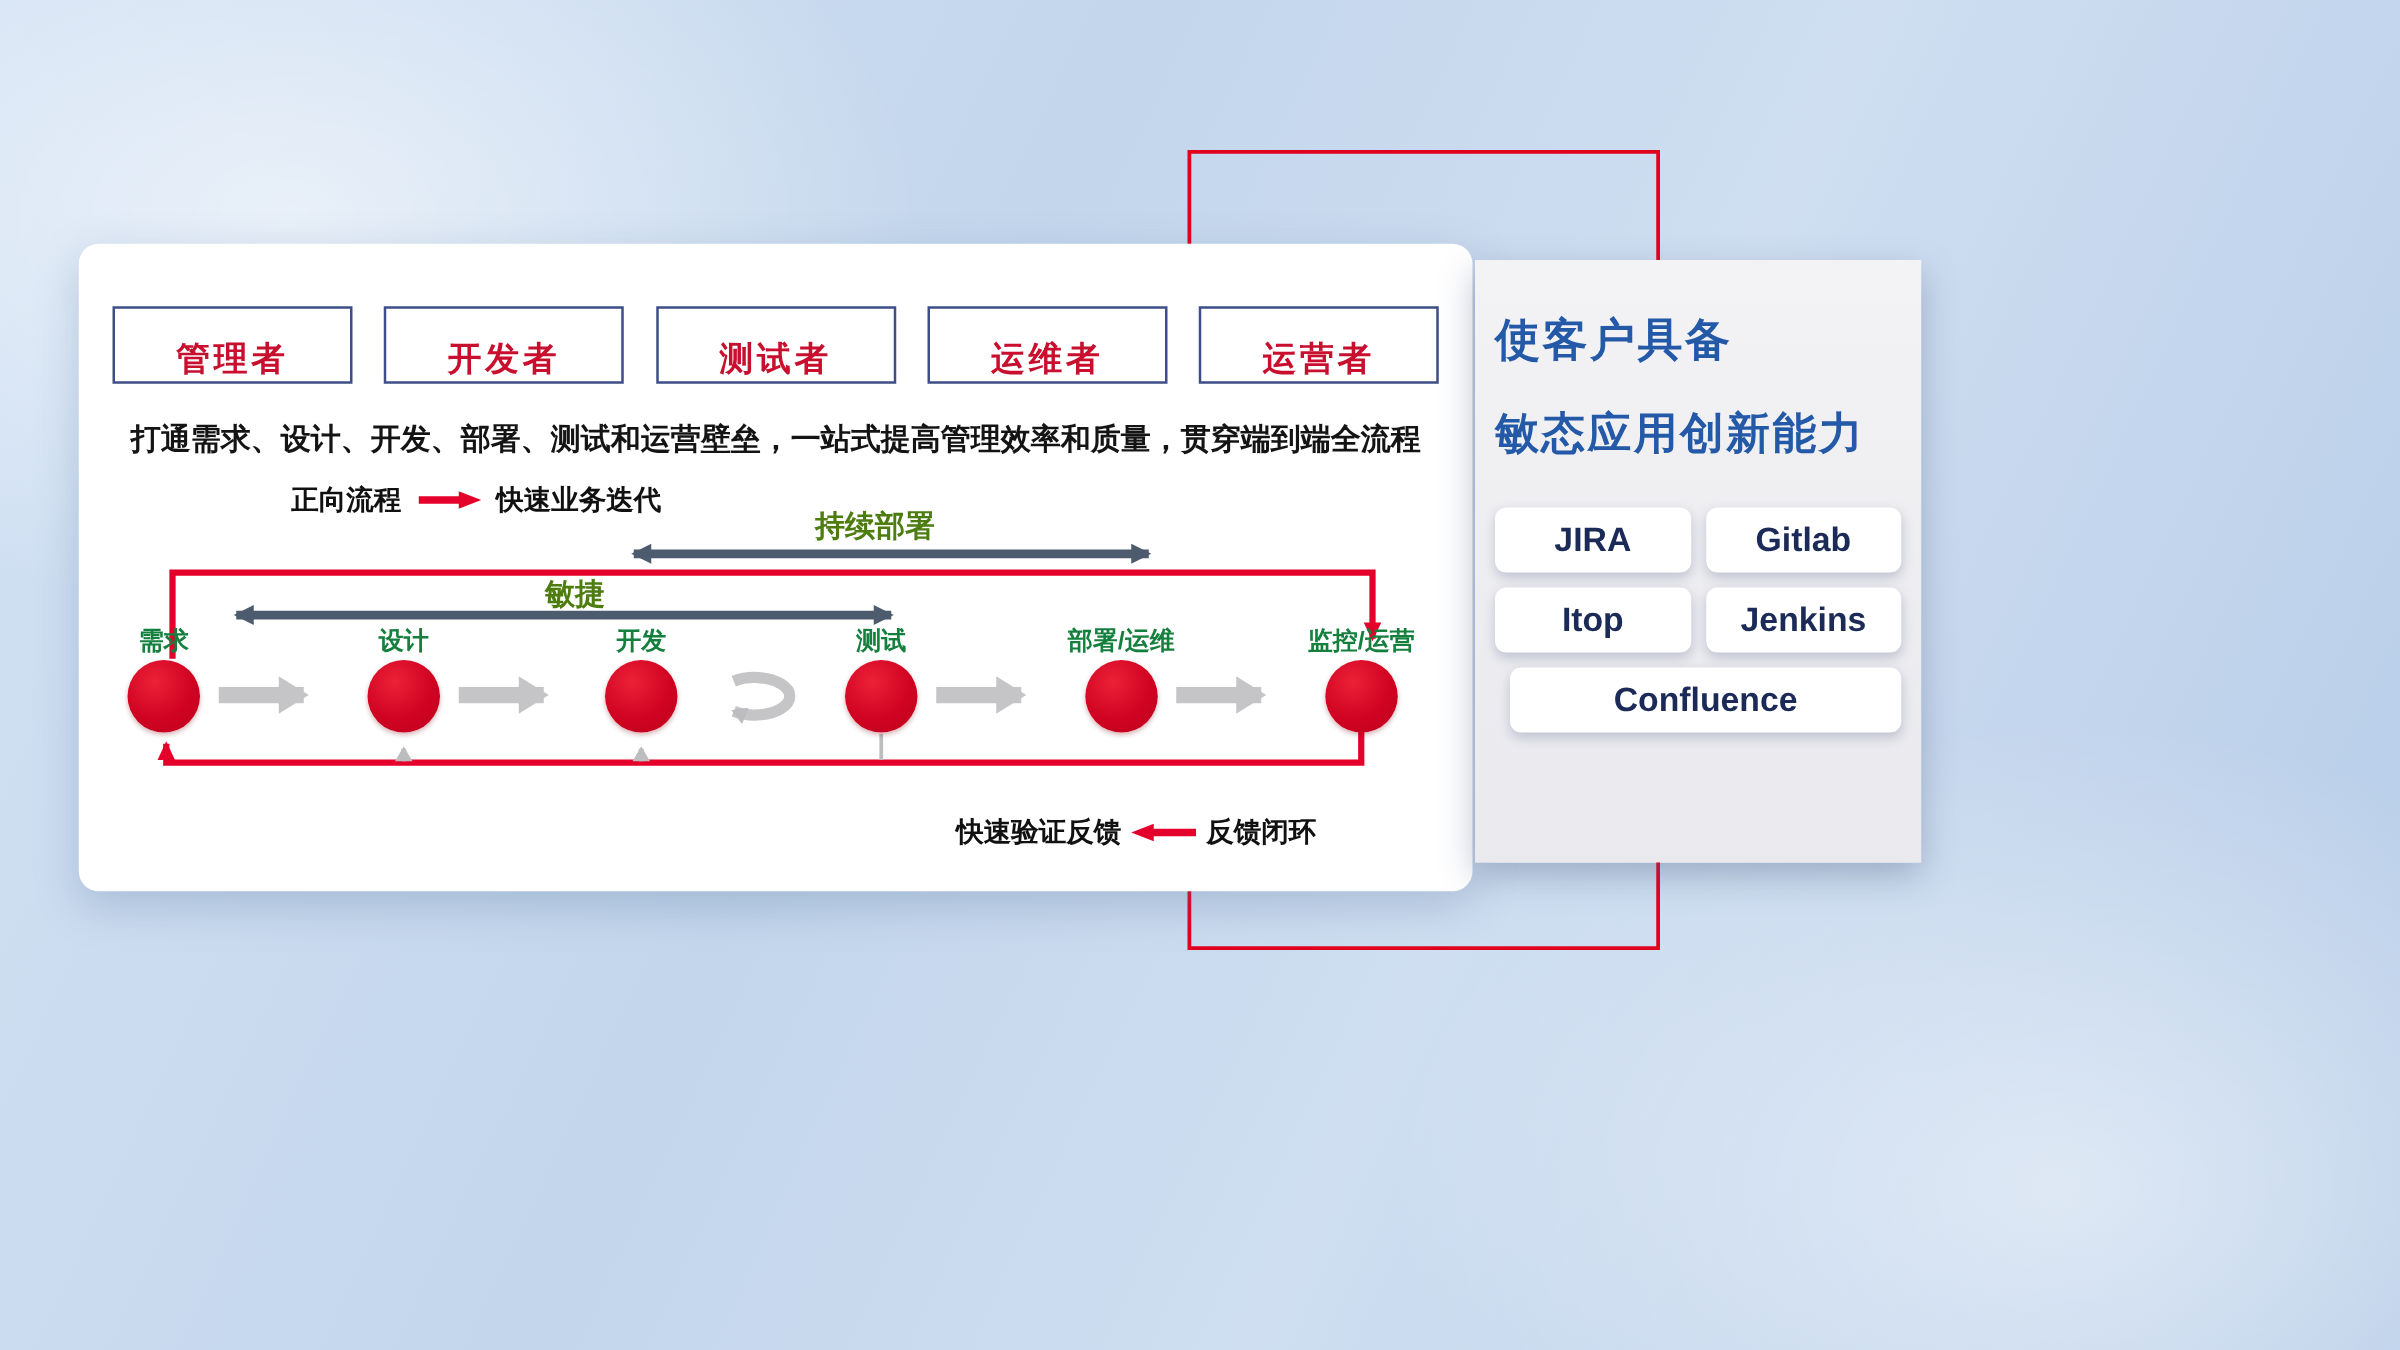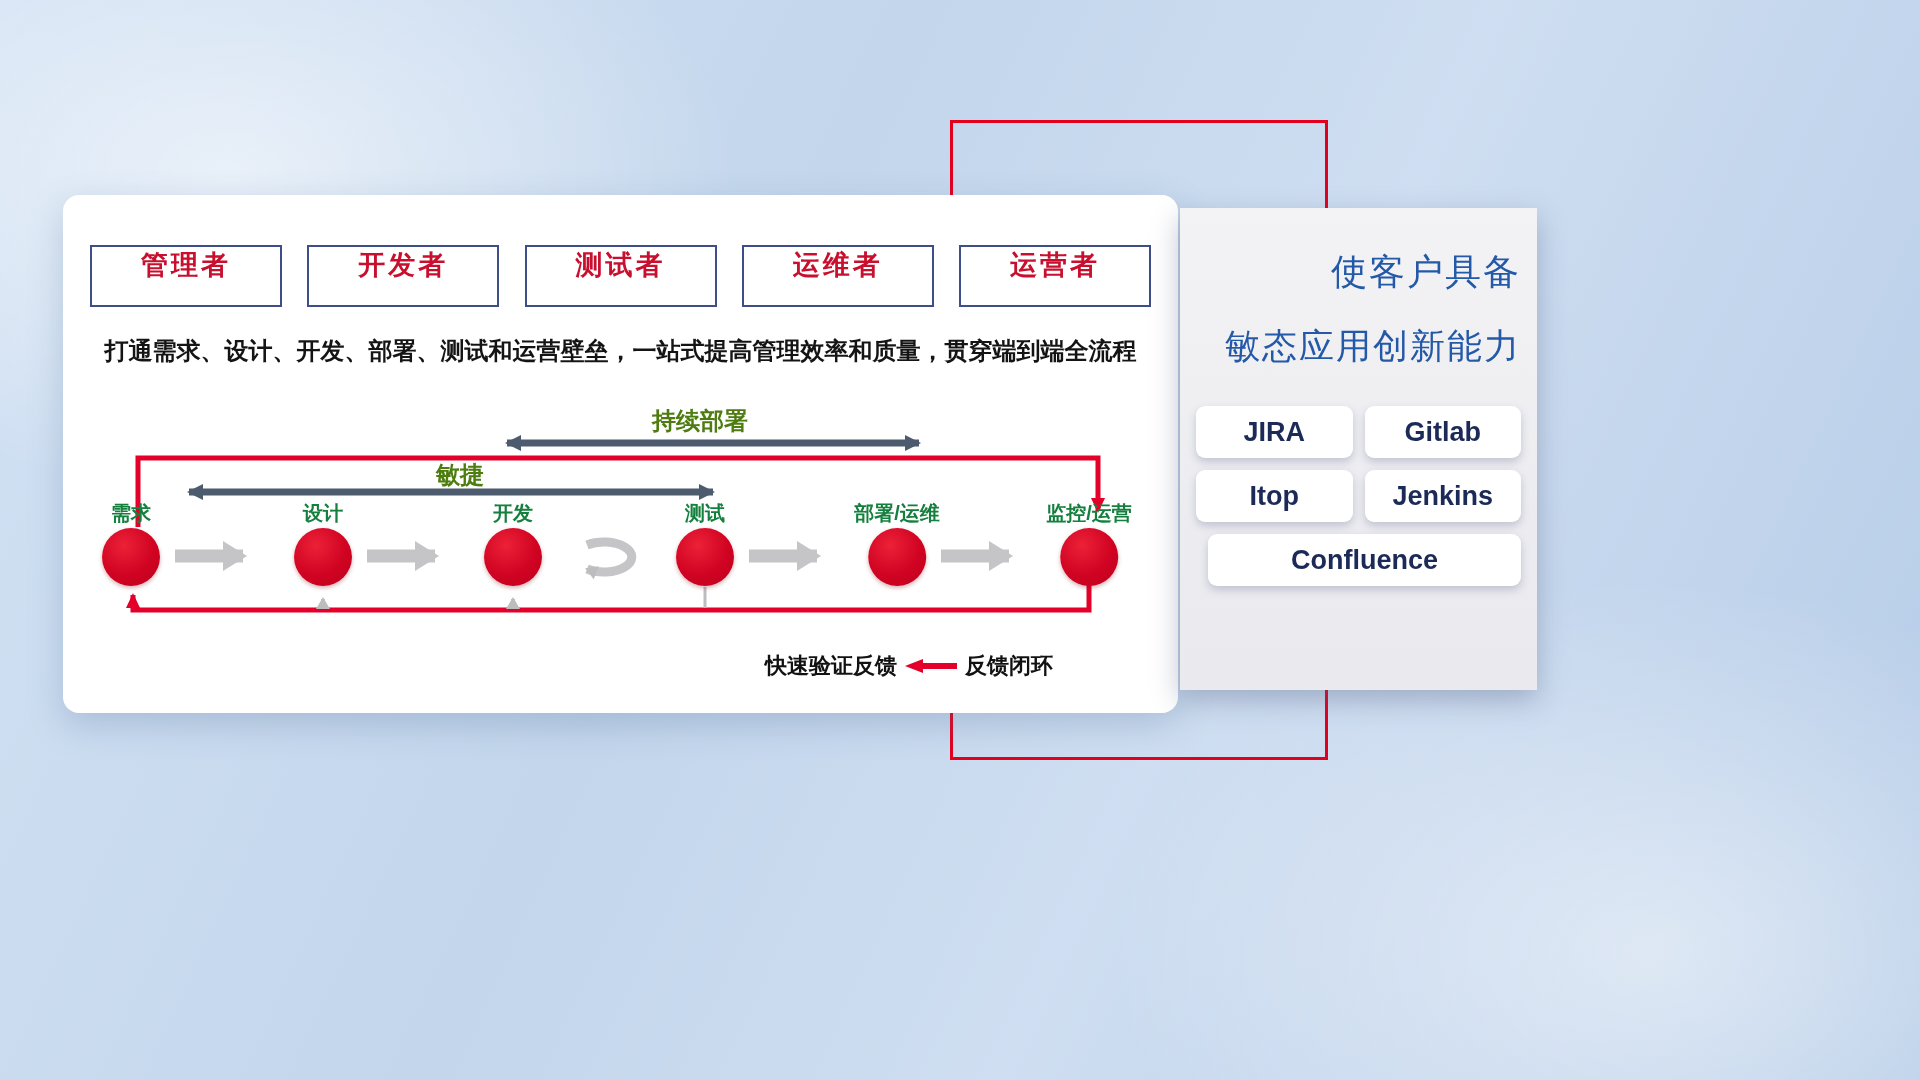--- a/index.html
+++ b/index.html
@@ -25,21 +25,21 @@
     background:#ffffff; border-radius:16px; z-index:2;
     box-shadow:0 12px 34px rgba(80,110,150,.28);
   }
 
   .roles {
     position:absolute; left:27px; right:27px; top:50px;
     display:flex; justify-content:space-between;
   }
   .role-box {
     width:192px; height:62px; border:2px solid #3e4e88;
-    display:flex; align-items:flex-start; justify-content:center;
+    display:flex; align-items:flex-end; justify-content:center;
     background:#ffffff;
   }
   .role-box span {
     color:#c80f2e; font-size:27px; font-weight:bold; letter-spacing:3px; white-space:nowrap;
   }
 
   .subtitle {
     position:absolute; top:140px; left:0; width:100%; text-align:center;
     font-size:24px; font-weight:bold; color:#141414; white-space:nowrap;
   }
@@ -77,21 +77,21 @@
   .cd-label   { left:637px; top:210px; }
   .agile-label{ left:397px; top:264px; }
 
   
   .panel {
     position:absolute; left:1180px; top:208px; width:357px; height:482px;
     background:linear-gradient(180deg,#f3f3f5,#e9e9ee); z-index:3;
     box-shadow:0 10px 26px rgba(80,95,130,.38);
     padding:30px 16px 0 16px;
   }
-  .panel-title { text-align:right; color:#2459a8; font-weight:normal; font-size:36px; letter-spacing:2px; }
+  .panel-title { text-align:left; color:#2459a8; font-weight:bold; font-size:36px; letter-spacing:2px; }
   .panel-title.l1 { margin-top:10px; }
   .panel-title.l2 { margin-top:26px; font-size:35px; }
   .tools {
     margin-top:36px;
     display:grid; grid-template-columns:1fr 1fr; column-gap:24px; row-gap:30px;gap:12px;
   }
   .tool {
     height:52px; background:#ffffff; border-radius:9px;
     display:flex; align-items:center; justify-content:center;
     font-size:27px; font-weight:bold; color:#1b2a56;
@@ -119,20 +119,28 @@
     <div class="role-box">
         <span>运维者</span>
       </div>
     <div class="role-box">
         <span>运营者</span>
       </div>
   </div>
 
   <div class="subtitle">打通需求、设计、开发、部署、测试和运营壁垒，一站式提高管理效率和质量，贯穿端到端全流程</div>
 
+  <div class="legend-forward">
+    <span>正向流程</span>
+    <svg width="52" height="14">
+      <line x1="2" y1="7" x2="36" y2="7" stroke="#e4002b" stroke-width="6"></line>
+      <path d="M34,0 L52,7 L34,14 Z" fill="#e4002b"></path>
+    </svg>
+    <span>快速业务迭代</span>
+  </div>
 
   <svg class="flow-svg" viewBox="0 0 1115 518">
     <defs>
       <marker id="arrR" markerUnits="userSpaceOnUse" markerWidth="20" markerHeight="20" refX="15" refY="10" orient="auto">
         <path d="M2,3 L17,10 L2,17 Z" fill="#e4002b"></path>
       </marker>
       <marker id="arrD" markerUnits="userSpaceOnUse" markerWidth="22" markerHeight="20" refX="16" refY="10" orient="auto-start-reverse">
         <path d="M2,2 L18,10 L2,18 Z" fill="#4d5b6e"></path>
       </marker>
       <marker id="arrG" markerUnits="userSpaceOnUse" markerWidth="30" markerHeight="34" refX="22" refY="17" orient="auto">

